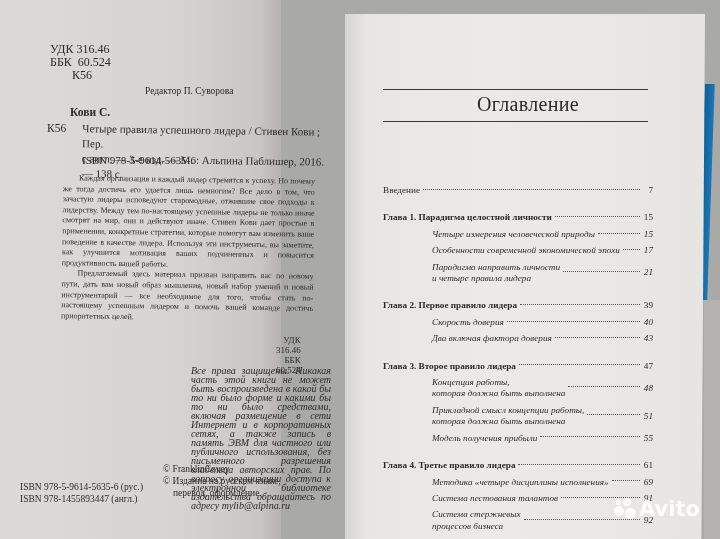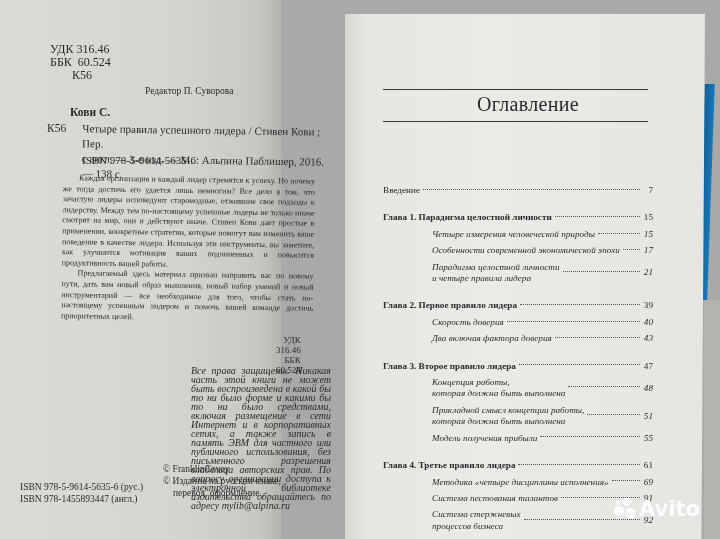--- a/index.html
+++ b/index.html
@@ -144,21 +144,21 @@
       <span class="num">15</span>
     </div>
     <div class="gap-sm"></div>
     <div class="entry sub">
       <span class="label">Особенности современной экономической эпохи</span>
       <span class="dots"></span>
       <span class="num">17</span>
     </div>
     <div class="gap-sm"></div>
     <div class="entry sub">
-      <span class="label">Парадигма целостной личности
+      <span class="label">Парадигма направить личности
 и четыре правила лидера</span>
       <span class="dots"></span>
       <span class="num">21</span>
     </div>
     <div class="gap-lg"></div>
     <div class="entry chapter">
       <span class="label">Глава 2. Первое правило лидера</span>
       <span class="dots"></span>
       <span class="num">39</span>
     </div>

